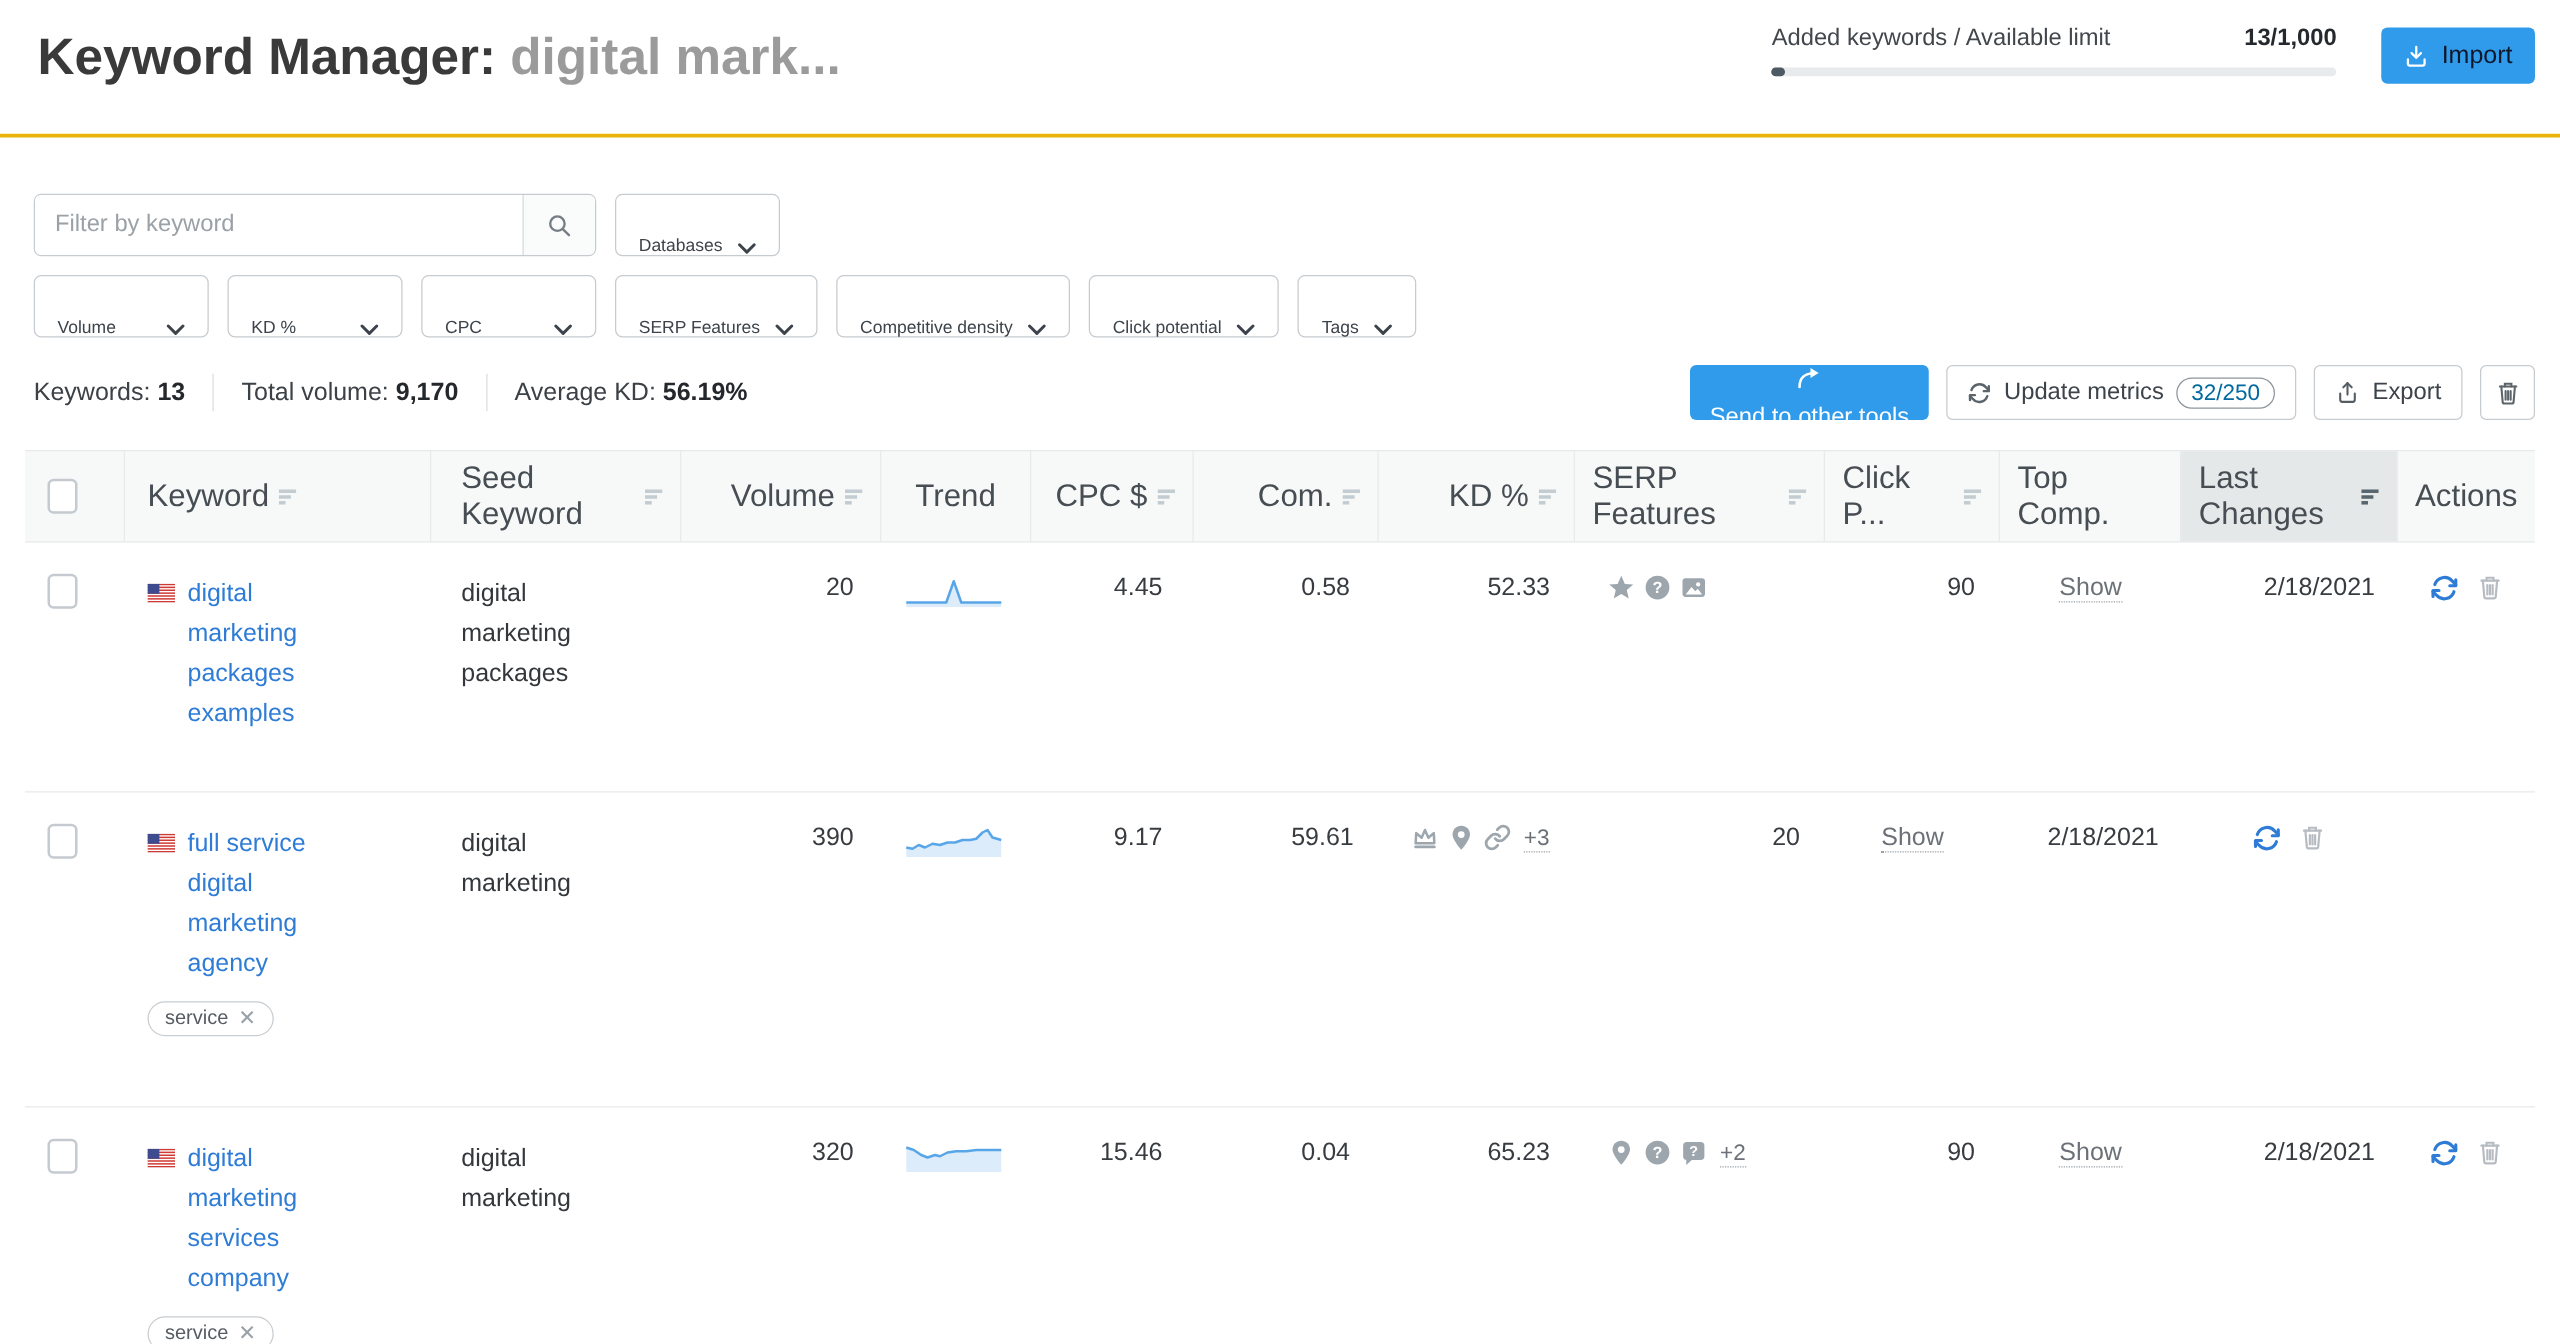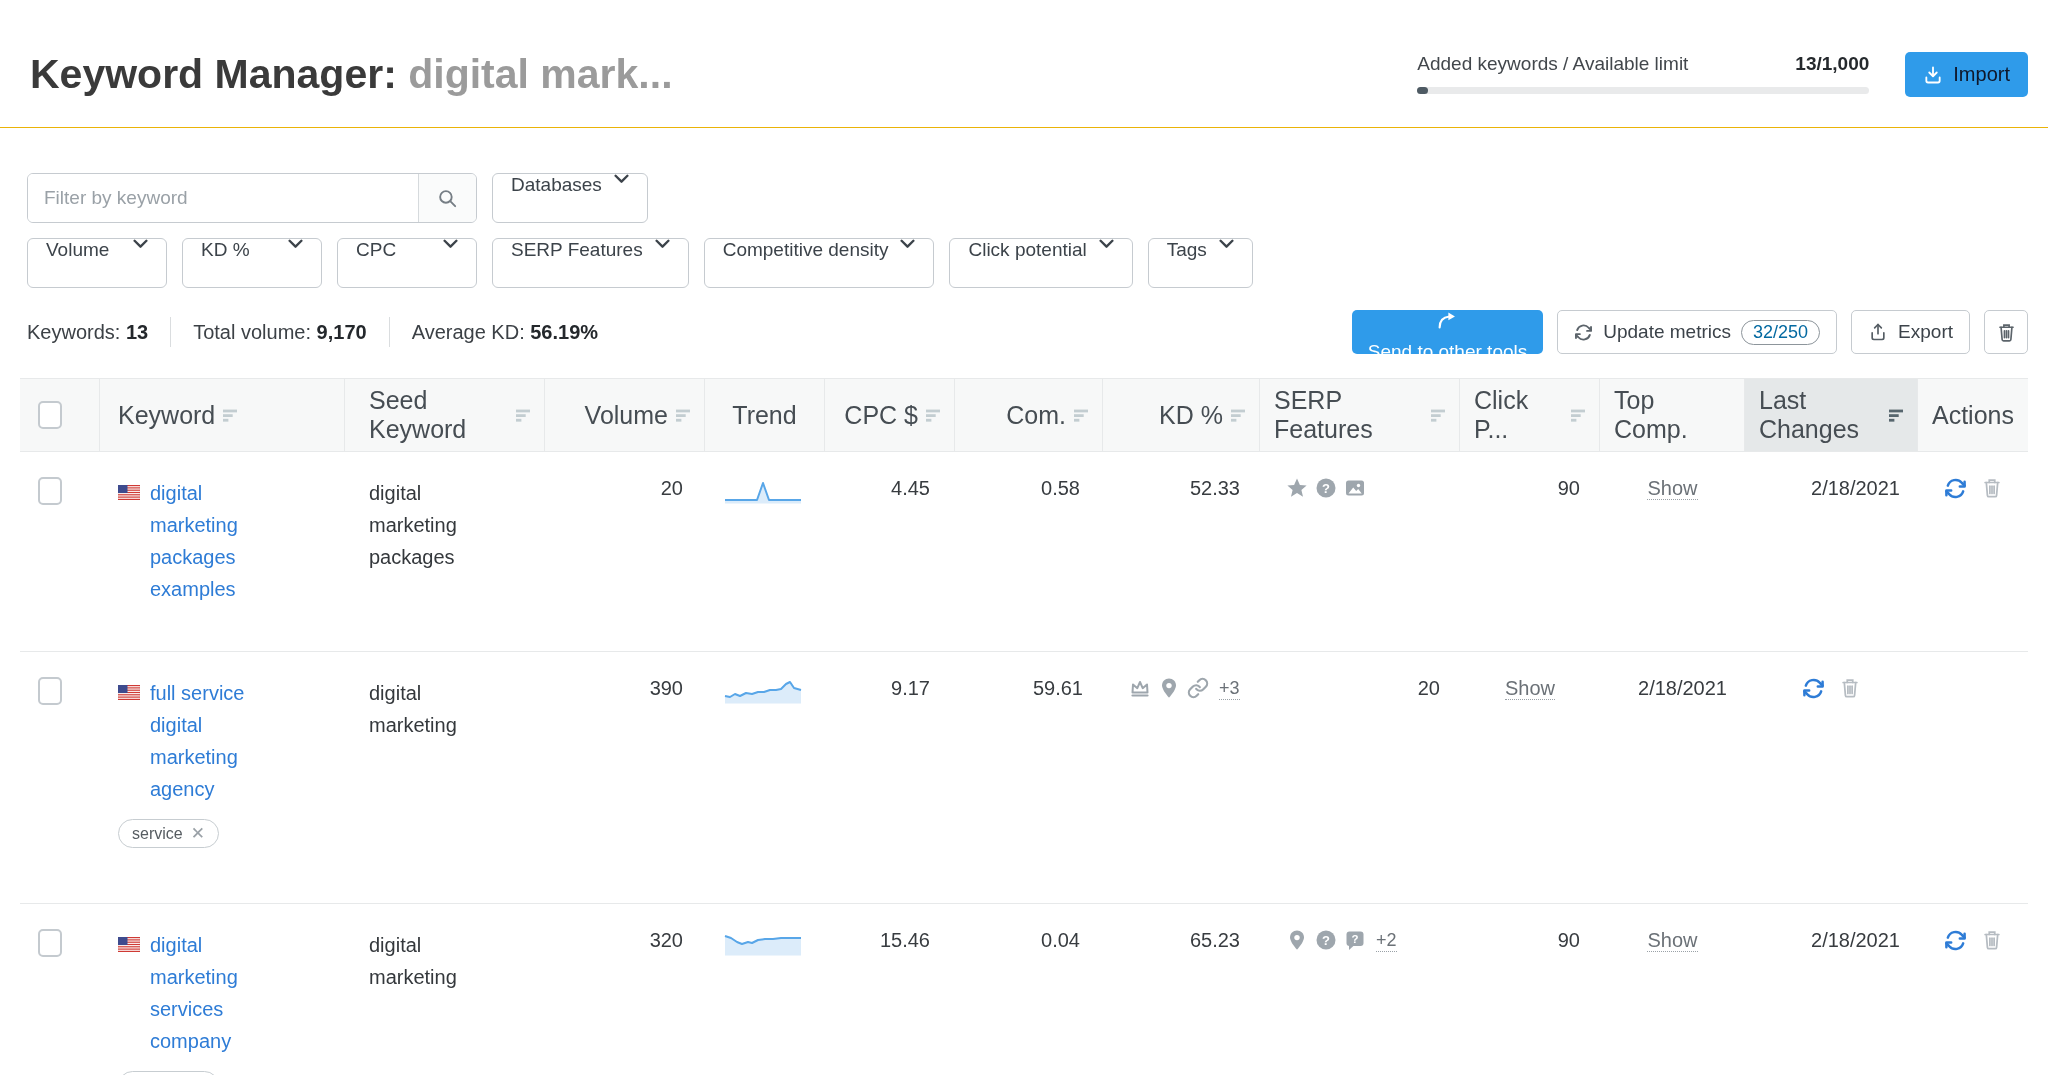--- a/index.html
+++ b/index.html
@@ -1,41 +1,41 @@
 <!DOCTYPE html>
 <html><head>
 <meta charset="utf-8">
 <style>
   * { box-sizing: border-box; margin: 0; padding: 0; }
   html,body { width:2048px; height:1075px; background:#fff; overflow:hidden;
     font-family:"Liberation Sans","DejaVu Sans",sans-serif; color:#383c40; }
 
   
-  .app-header { height:128px; border-bottom:1px solid #eab308; display:flex; align-items:center; }
+  .app-header { height:110px; border-bottom:3px solid #eab308; display:flex; align-items:flex-start; }
   .page-title { font-size:41px; font-weight:bold; color:#3a3a3a; padding:22px 0 0 30px; white-space:nowrap; }
   .page-title .hl { color:#9b9b9b; }
   .limit-block { margin-left:auto; margin-top:20px; width:452px; }
   .limit-row { display:flex; justify-content:space-between; align-items:baseline; }
   .limit-label { font-size:19px; color:#42474c; }
   .limit-value { font-size:19px; font-weight:bold; color:#25292d; }
   .limit-bar { margin-top:12px; height:7px; background:#e9eaeb; border-radius:4px; position:relative; }
   .limit-bar-fill { position:absolute; left:0; top:0; height:7px; width:11px; background:#4e5a63; border-radius:4px; }
   .import-btn { margin:22px 20px 0 36px; height:45px; padding:0 18px; background:#2f9bea; border:none; border-radius:5px;
     color:#0f172a; font-size:20px; display:flex; align-items:center; gap:10px; cursor:pointer; font-family:inherit; }
 
   
   .filters { margin:45px 20px 0 27px; }
   .filter-row { display:flex; gap:15px; }
   .filter-row + .filter-row { margin-top:15px; }
   .search-box { width:450px; height:50px; border:1px solid #c6cbd0; border-radius:6px; display:flex; overflow:hidden; background:#fff; }
   .search-box input { flex:1; border:none; outline:none; padding:0 16px; font-size:19px; color:#333; font-family:inherit; }
   .search-box input::placeholder { color:#9aa1a7; }
   .search-btn { width:58px; border:none; border-left:1px solid #d6dadd; background:#fafbfb; display:flex; align-items:center; justify-content:center; cursor:pointer; }
   .drop-btn { height:50px; background:#fff; border:1px solid #c6cbd0; border-radius:6px; padding:0 18px;
-    font-size:19px; color:#3c434a; display:flex; align-items:flex-start; gap:12px; cursor:pointer; font-family:inherit; }
+    font-size:14px; color:#3c434a; display:flex; align-items:flex-end; gap:12px; cursor:pointer; font-family:inherit; }
   .drop-btn.wide { width:140px; justify-content:space-between; }
 
   
   .toolbar { margin:22px 20px 0 27px; display:flex; align-items:center; }
   .stats { display:flex; align-items:center; gap:22px; font-size:20px; color:#3c4146; }
   .stat b { font-weight:bold; color:#24282c; }
   .stat-div { width:1px; height:30px; background:#dadddf; }
   .tool-buttons { margin-left:auto; display:flex; align-items:center; gap:14px; }
   .btn { height:44px; border-radius:5px; font-size:19px; display:flex; align-items:center; gap:10px;
     padding:0 16px; cursor:pointer; font-family:inherit; }

